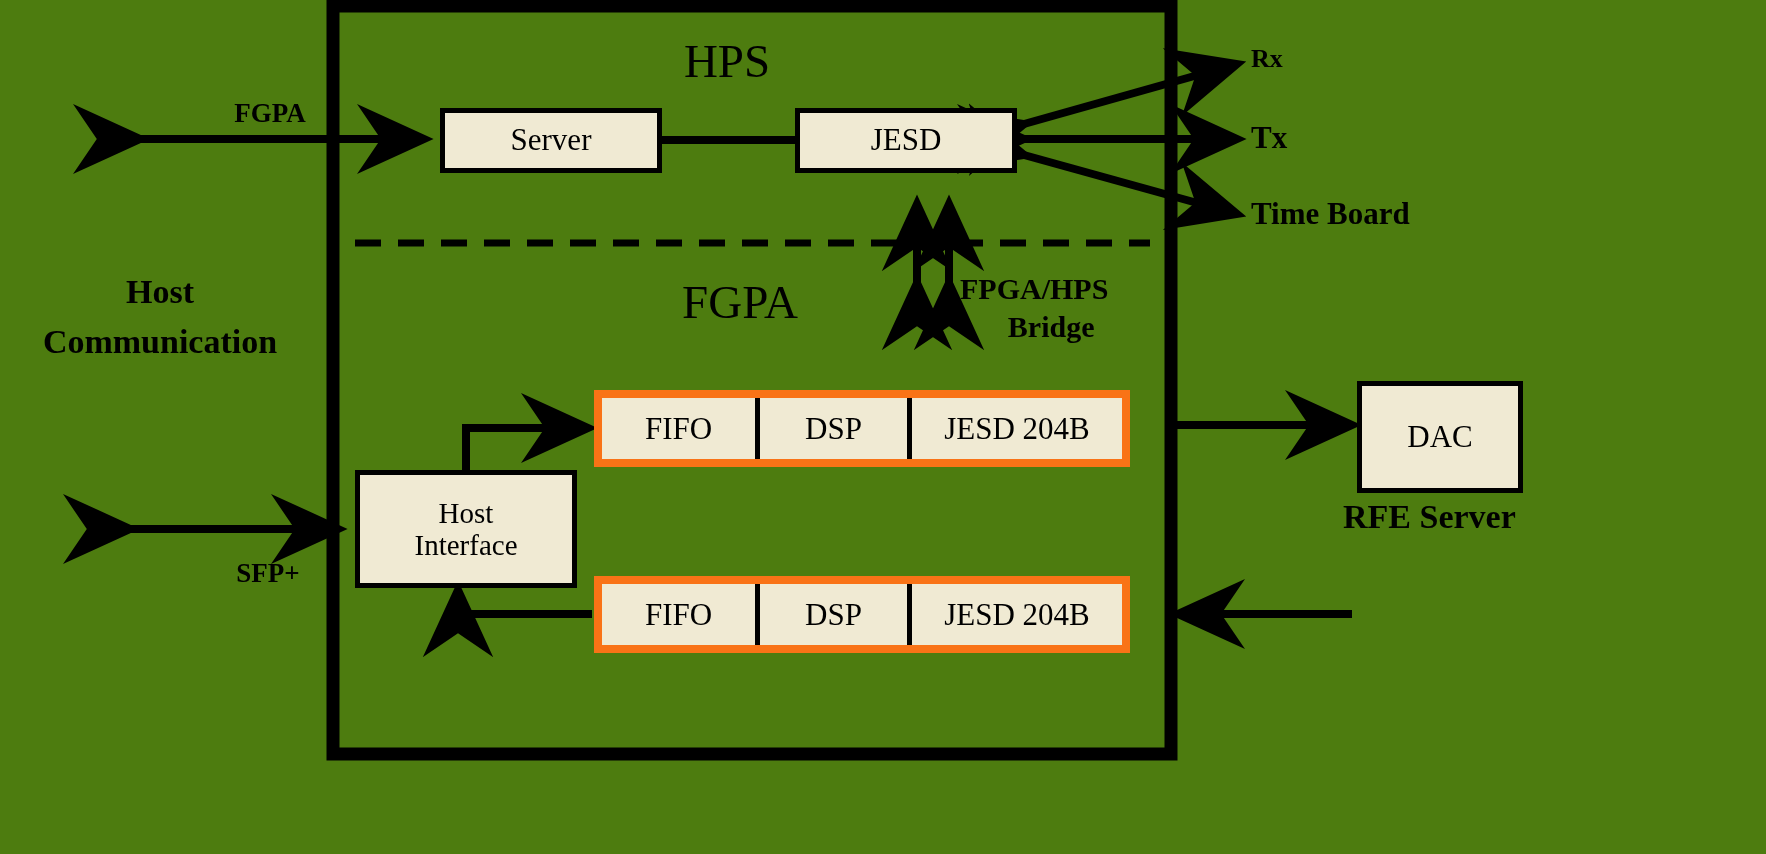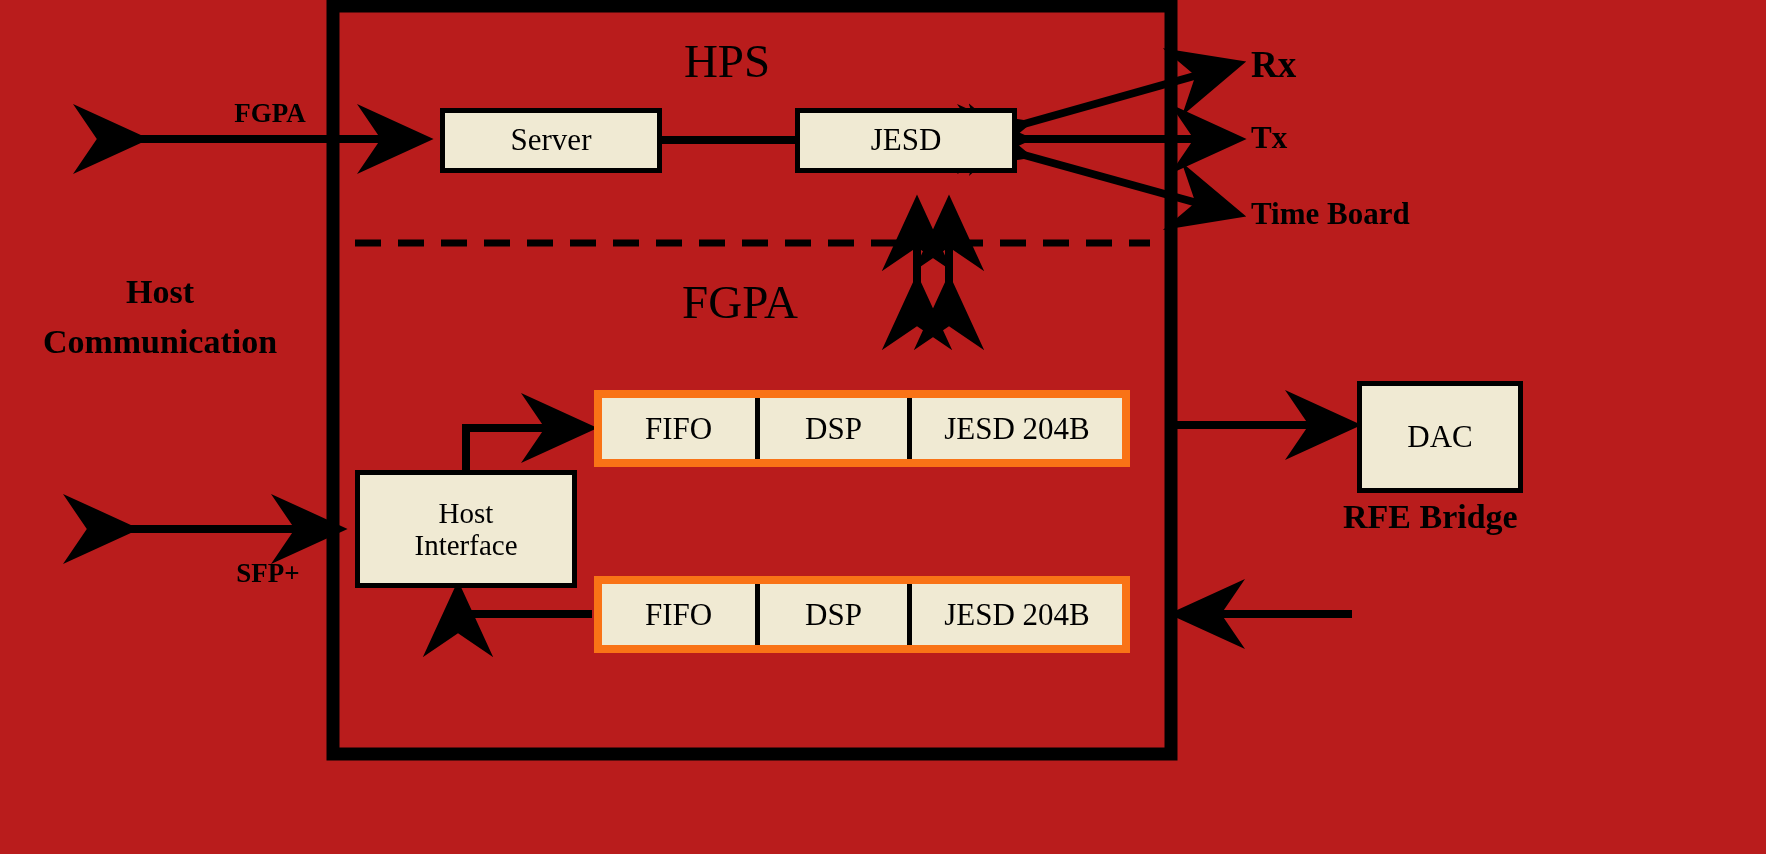--- a/index.html
+++ b/index.html
@@ -1,17 +1,17 @@
 <!DOCTYPE html>
 <html><head>
 <meta charset="utf-8">
 <style>
   html,body{margin:0;padding:0;background:#ffffff;}
   body{width:1766px;height:854px;font-family:"Liberation Serif","DejaVu Serif",serif;}
-  #stage{position:relative;width:1766px;height:854px;overflow:hidden;background:#b91c1c;}
+  #stage{position:relative;width:1766px;height:854px;overflow:hidden;background:#4d7c0f;}
   #svgroot{position:absolute;left:0;top:0;width:1766px;height:854px;}
 
   .lbl{position:absolute;color:#000;white-space:nowrap;line-height:1;}
   .lbl.bold{font-weight:bold;}
   .ctr{transform:translate(-50%,-50%);}
 
   .blk{position:absolute;background:#F0EAD3;border:5px solid #000;box-sizing:border-box;
        display:flex;align-items:center;justify-content:center;color:#000;}
   .blk .txt{text-align:center;line-height:1.12;}
 
@@ -91,31 +91,35 @@
     <div class="cell" style="width:152px;font-size:31px;">DSP</div>
     <div class="cell" style="flex:1;font-size:31px;">JESD 204B</div>
   </div>
 
   <div class="chain" style="left:594px;top:576px;width:536px;height:77px;">
     <div class="cell" style="width:158px;font-size:31px;">FIFO</div>
     <div class="cell" style="width:152px;font-size:31px;">DSP</div>
     <div class="cell" style="flex:1;font-size:31px;">JESD 204B</div>
   </div>
 
+  <div class="lbl" style="left:960px;top:274px;font-size:30px;font-weight:bold;text-align:center;">
+    <span>FPGA/HPS</span><br>
+    <span style="display:inline-block;margin-top:8px;margin-left:34px;">Bridge</span>
+  </div>
 
   <div class="lbl bold ctr" style="left:270px;top:113px;font-size:27px;">FGPA</div>
 
   <div class="lbl bold ctr" style="left:268px;top:573px;font-size:27px;">SFP+</div>
 
-  <div class="lbl bold" style="left:1251px;top:46px;font-size:37px;">Rx</div>
+  <div class="lbl bold" style="left:1251px;top:46px;font-size:26px;">Rx</div>
 
   <div class="lbl bold" style="left:1251px;top:122px;font-size:31px;">Tx</div>
 
   <div class="lbl bold" style="left:1251px;top:198px;font-size:31px;">Time Board</div>
 
-  <div class="lbl bold" style="left:1343px;top:500px;font-size:34px;">RFE Bridge</div>
+  <div class="lbl bold" style="left:1343px;top:500px;font-size:34px;">RFE Server</div>
 
   <div class="lbl bold" style="left:0px;top:275px;width:320px;text-align:center;font-size:34px;line-height:1.0;">
     <div>Host</div>
     <div style="margin-top:16px;">Communication</div>
   </div>
 
 </div>
 
 </body></html>

